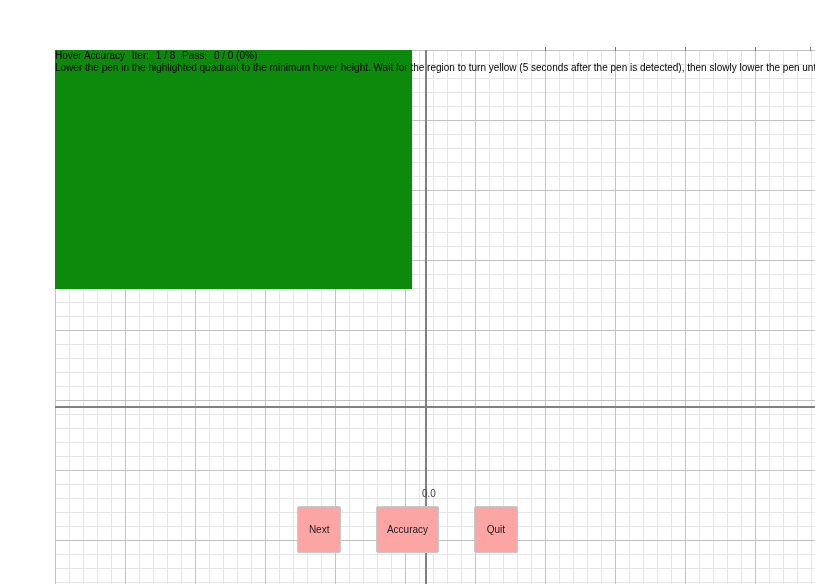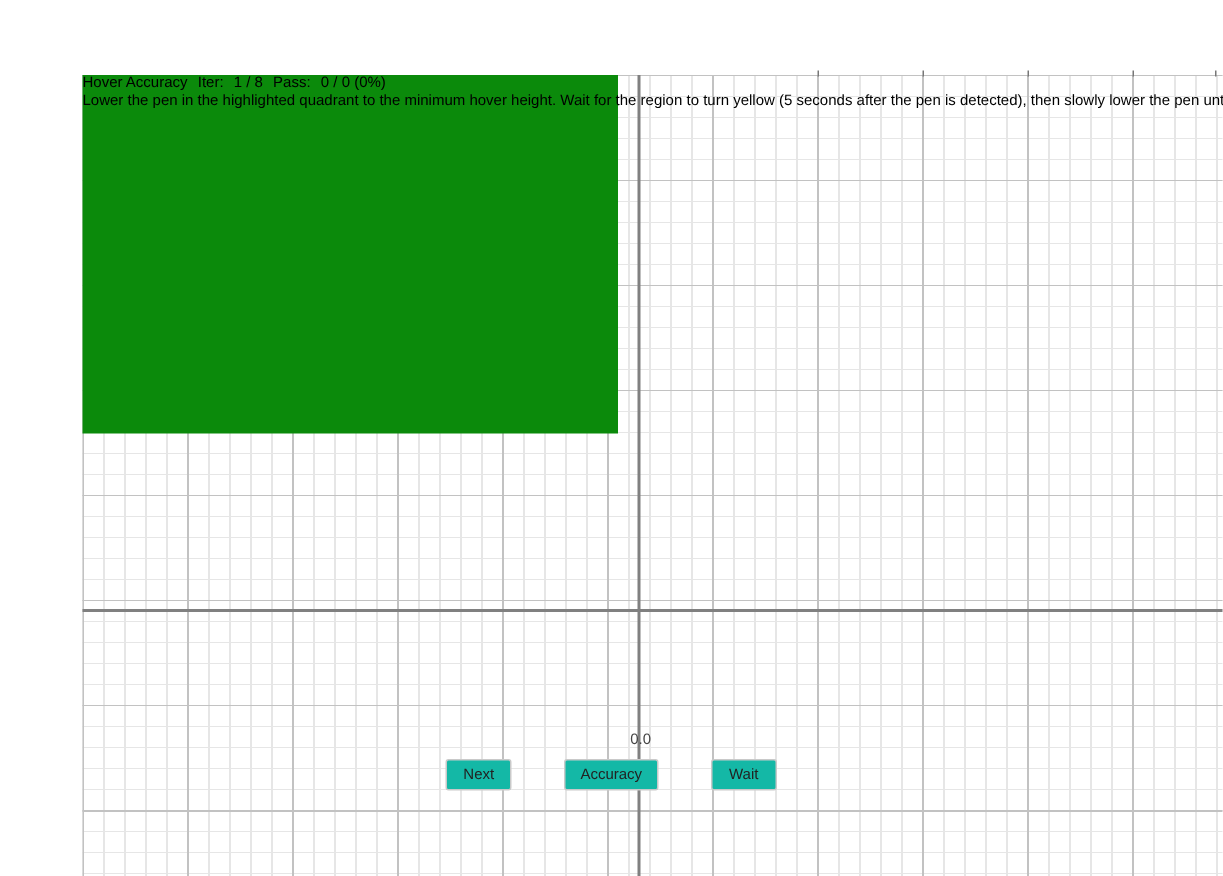--- a/index.html
+++ b/index.html
@@ -11,23 +11,23 @@
     repeating-linear-gradient(to right, #c2c2c2 0, #c2c2c2 1px, transparent 1px, transparent 70px),
     repeating-linear-gradient(to bottom, #c2c2c2 0, #c2c2c2 1px, transparent 1px, transparent 70px)}
   .axis-h{position:absolute;left:0;right:0;height:2px;background:#808080;top:356px}
   .axis-v{position:absolute;top:0;bottom:0;width:2px;background:#808080;left:370px}
   .quadrant{position:absolute;left:0;top:0;width:357px;height:239px;background:#0b8a0b}
   .header{position:absolute;left:55px;top:50px;right:5px;text-align:left}
   .title-line{white-space:nowrap;line-height:12px}
   .title-label{vertical-align:baseline}
   .title-val{vertical-align:baseline;margin-left:4px}
   .instr{display:block;line-height:12px;white-space:nowrap}
-  .center-val{position:absolute;left:404px;top:488px;width:30px;text-align:right;color:#444}
+  .center-val{position:absolute;left:422px;top:488px;width:30px;text-align:left;color:#444}
   .buttons{position:absolute;left:0;right:0;top:506px;text-align:center}
-  .btn{display:inline-block;min-width:44px;padding:4px 10px;margin:0 16px;background:#14b8a6;border:1px solid #c9c9c9;border-radius:2px;font-size:10px;color:#222;cursor:pointer}
+  .btn{display:inline-block;min-width:44px;padding:17px 10px;margin:0 16px;background:#fca5a5;border:1px solid #c9c9c9;border-radius:2px;font-size:10px;color:#222;cursor:pointer}
   .tick-row{position:absolute;left:55px;top:47px;right:5px;height:6px}
   .tick{position:absolute;top:0;width:1px;height:4px;background:#777}
 </style>
 </head>
 <body>
 
 <div class="canvas">
   <div class="grid-minor"></div>
   <div class="grid-major"></div>
   <div class="axis-h"></div>
@@ -52,14 +52,14 @@
     <span class="title-val">0 / 0 (0%)</span>
   </div>
   <span class="instr">Lower the pen in the highlighted quadrant to the minimum hover height. Wait for the region to turn yellow (5 seconds after the pen is detected), then slowly lower the pen until it hits the screen. When the region turns green again, lift the pen.</span>
 </div>
 
 <div class="center-val">0.0</div>
 
 <div class="buttons">
   <button class="btn">Next</button>
   <button class="btn">Accuracy</button>
-  <button class="btn">Wait</button>
+  <button class="btn">Quit</button>
 </div>
 
 </body></html>

